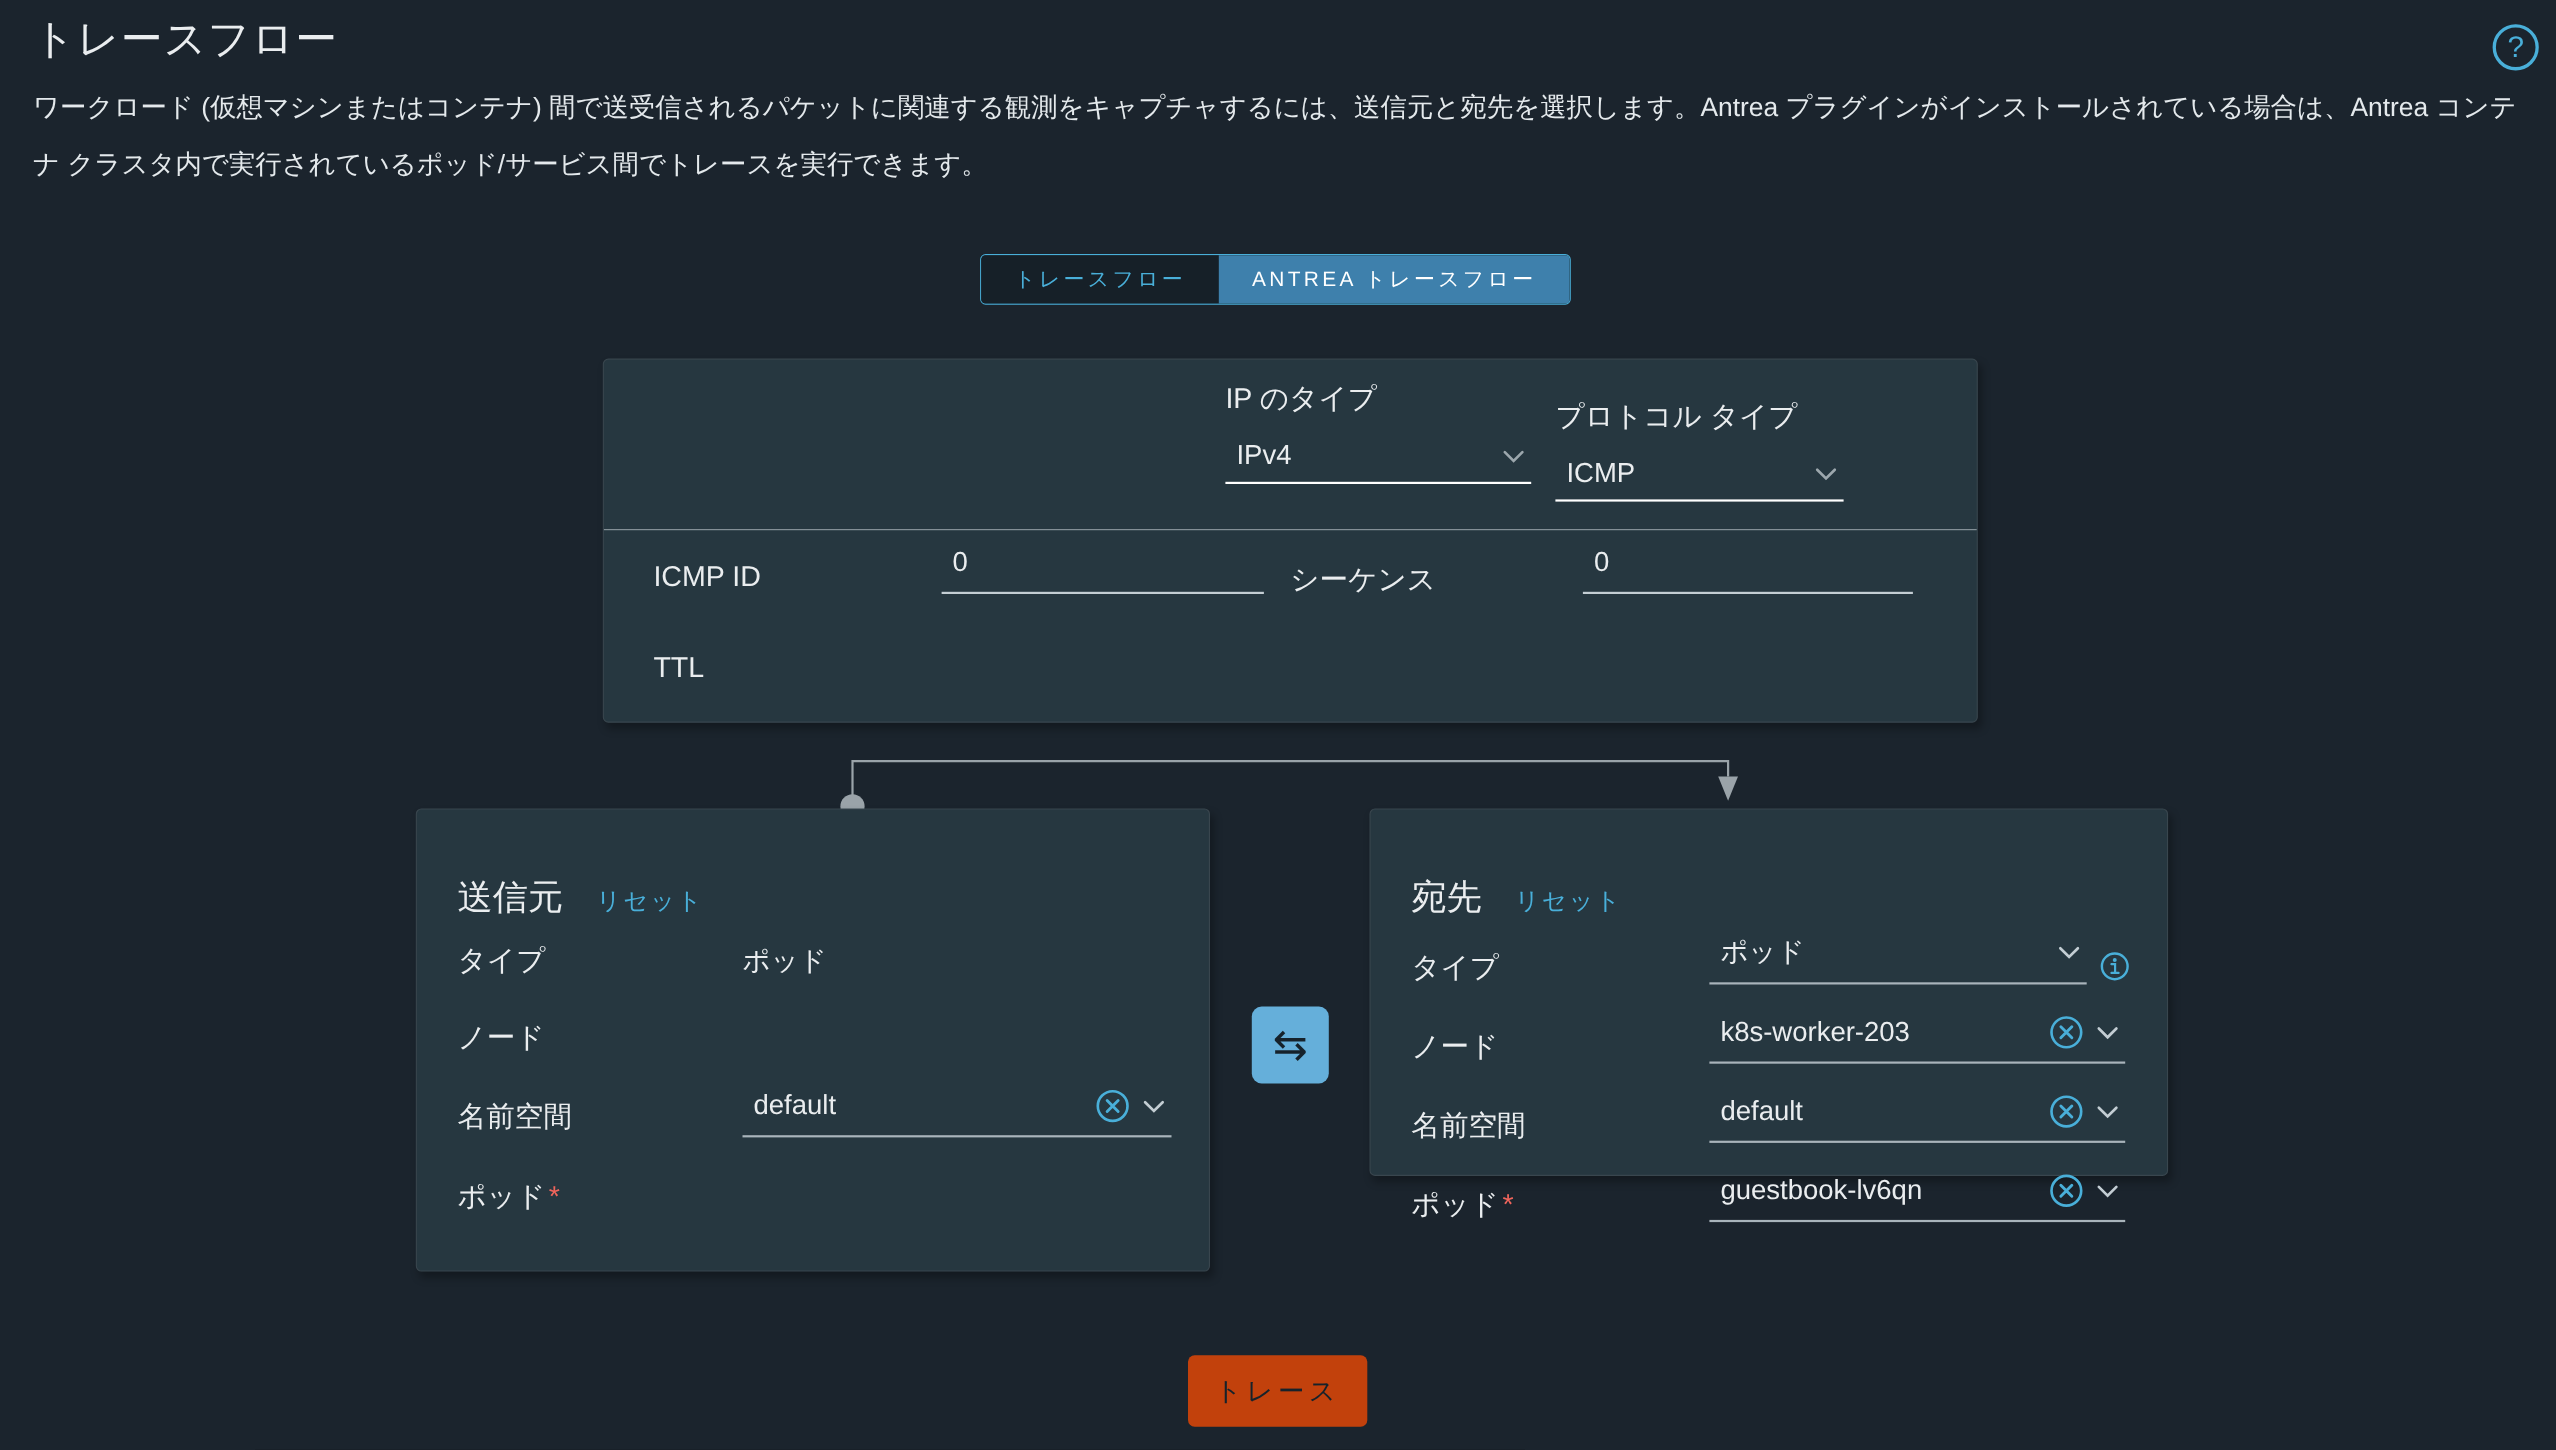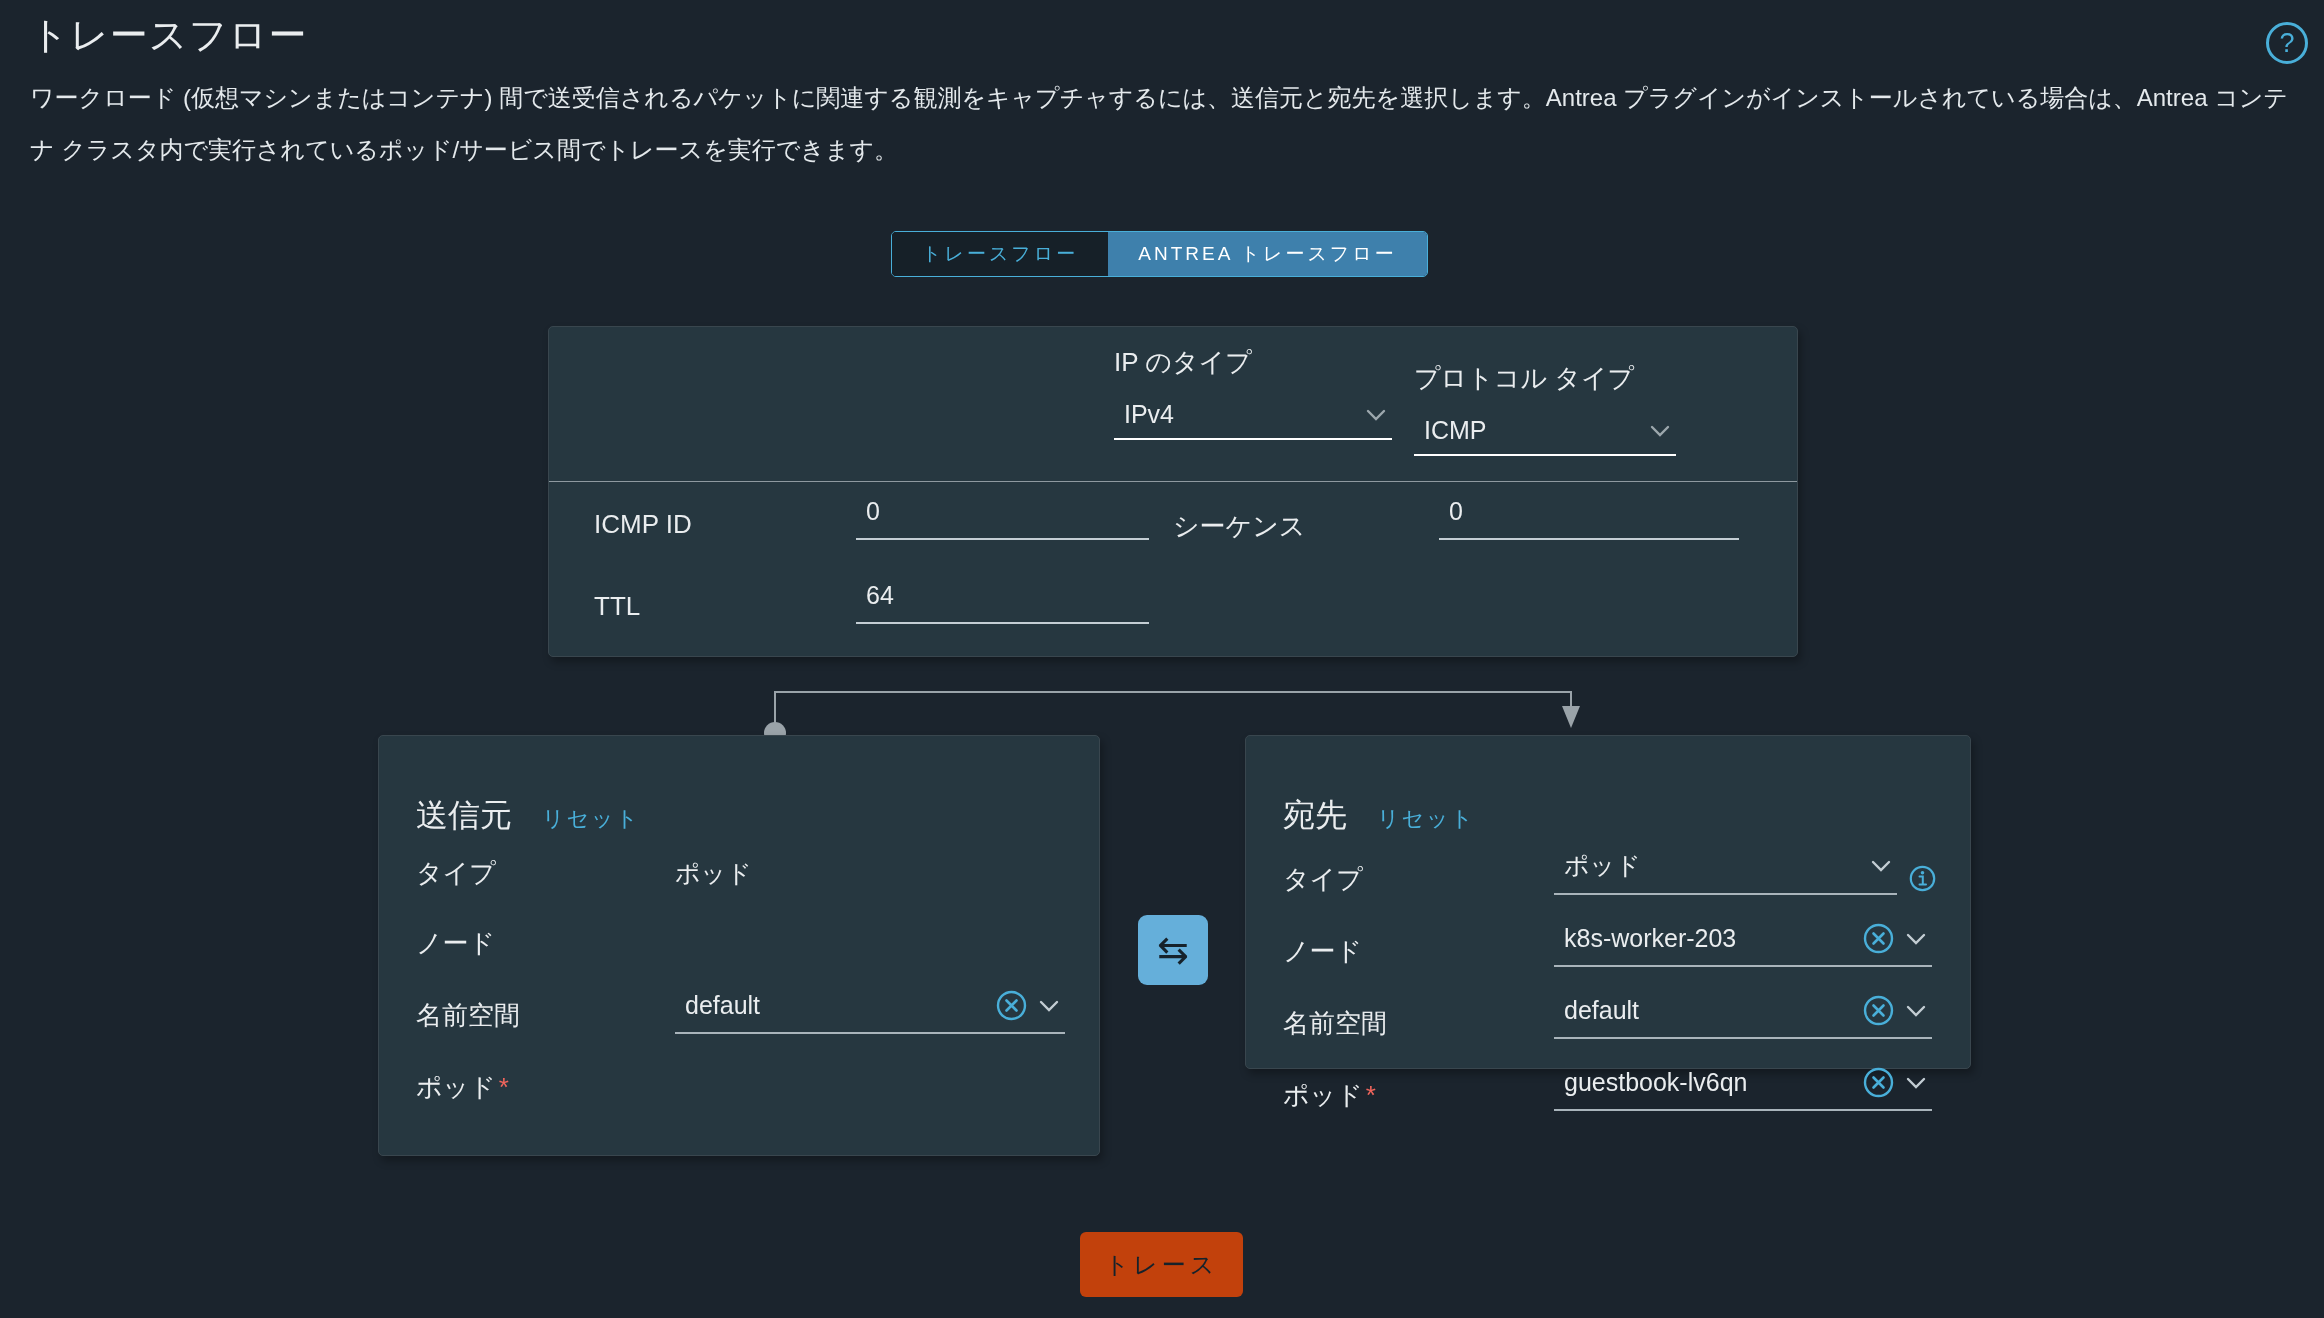--- a/index.html
+++ b/index.html
@@ -192,23 +192,20 @@
     <div class="num-input ni-icmp">
       <input type="text" value="0" style="">
     </div>
 
     <div class="inline-label lb-seq">シーケンス</div>
     <div class="num-input ni-seq">
       <input type="text" value="0" style="">
     </div>
 
     <div class="inline-label lb-ttl">TTL</div>
-    <div class="num-input ni-ttl">
-      <input type="text" value="64" style="">
-    </div>
   </section>
 
   <svg class="connector" width="830" height="80" viewBox="0 0 830 80">
     <path d="M15 44 L15 12 L811 12 L811 26" fill="none" stroke="#9AA3A9" stroke-width="2"></path>
     <circle cx="15" cy="53" r="11" fill="#9AA3A9"></circle>
     <polygon points="802,26 820,26 811,48" fill="#9AA3A9"></polygon>
   </svg>
 
   <section class="panel src-panel">
     <div class="panel-header">

